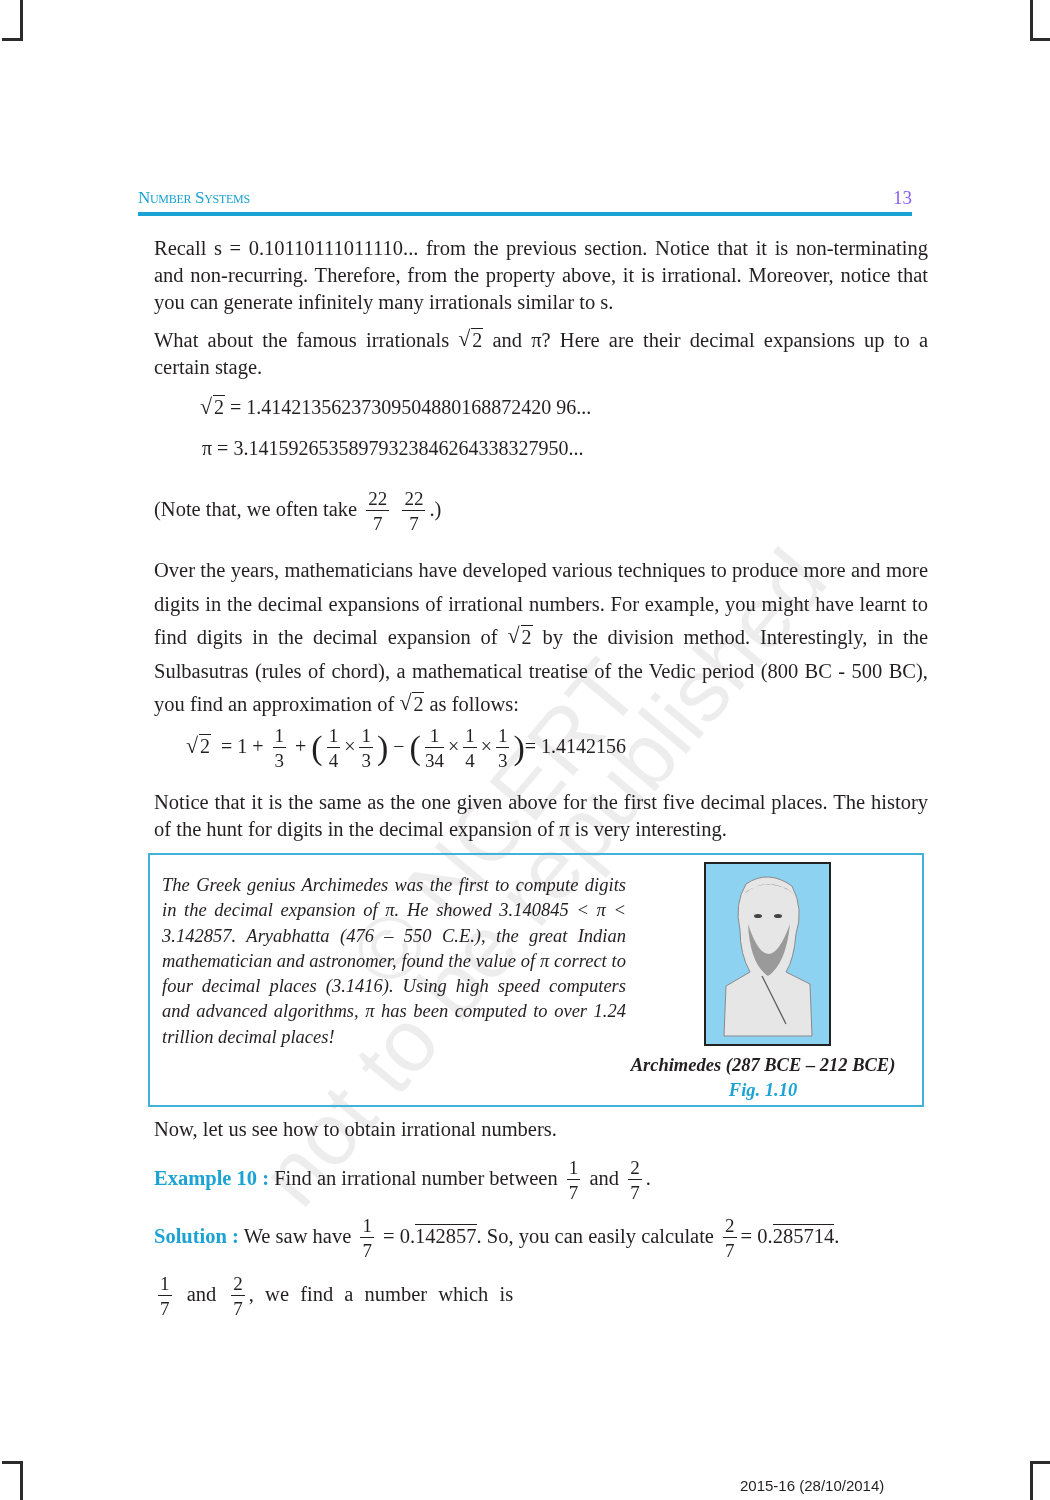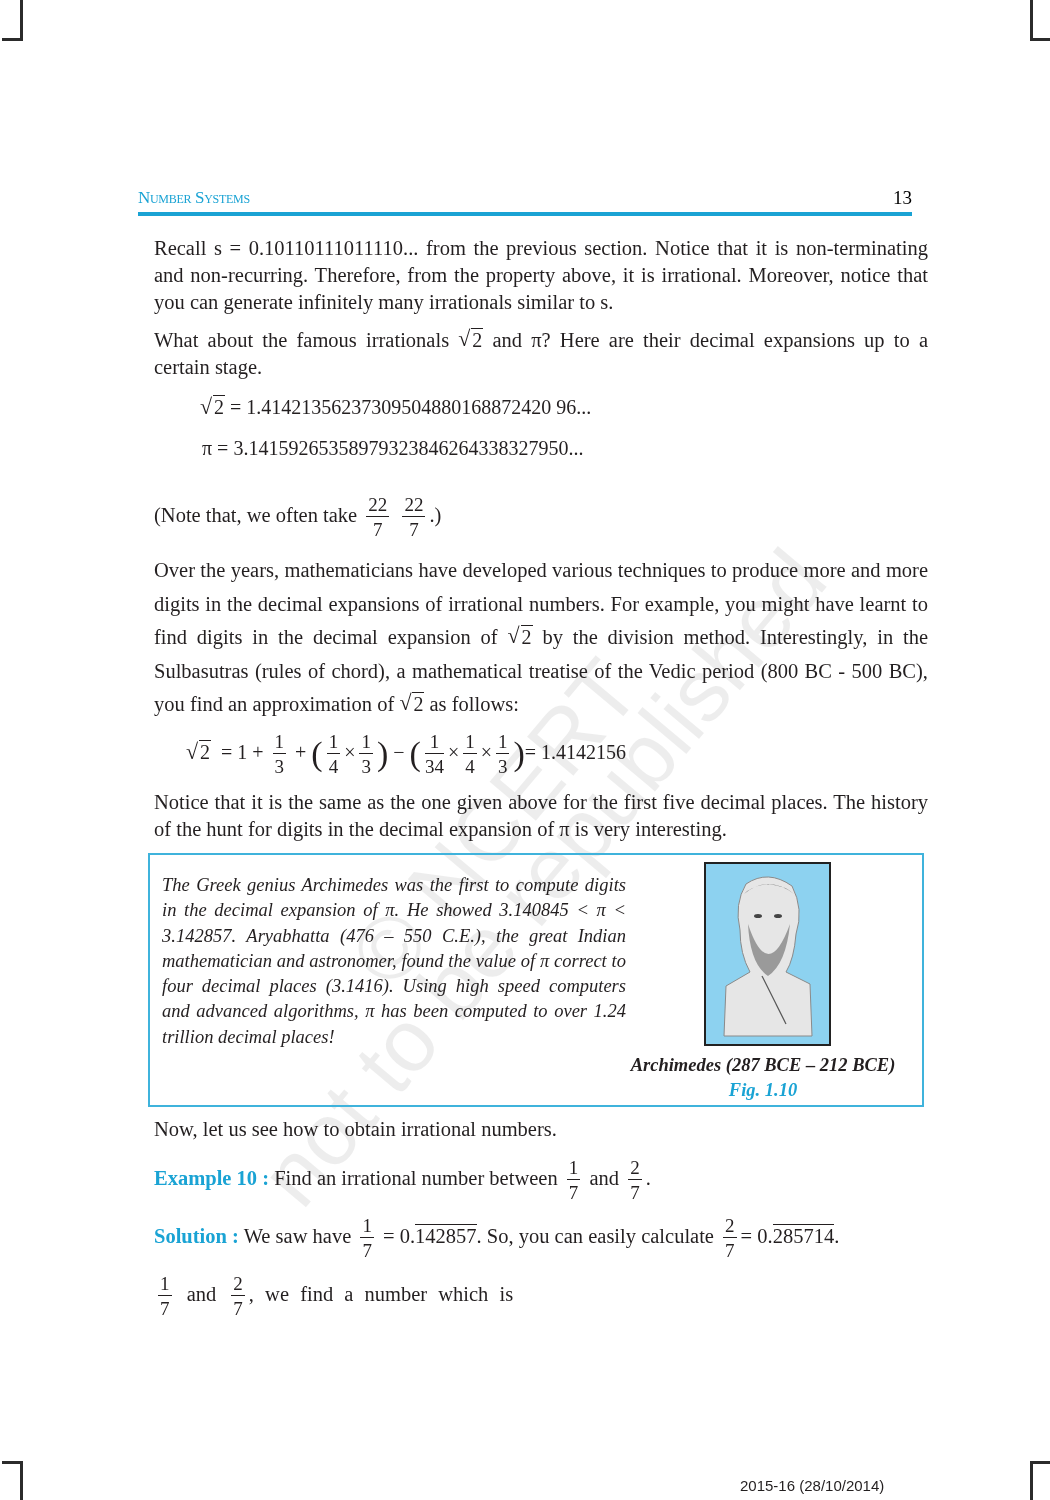--- a/index.html
+++ b/index.html
@@ -1,24 +1,24 @@
 <!DOCTYPE html>
 <html><head>
   <meta charset="utf-8">
   <style>
     html, body { margin: 0; padding: 0; background: #ffffff; }
     body { width: 1050px; height: 1500px; position: relative; overflow: hidden;
       font-family: "Liberation Serif", "DejaVu Serif", serif; color: #231f20; }
     .crop { position: absolute; background: #2b2b2b; }
     .header { position: absolute; left: 138px; top: 186px; width: 774px; height: 30px; }
     .header .title { position: absolute; left: 0; top: 2px; font-size: 17px; color: #1aa3d4; font-variant: small-caps; letter-spacing: -0.3px; }
-    .header .pnum { position: absolute; right: 0; top: 1px; font-size: 19px; color: #000000; }
+    .header .pnum { position: absolute; right: 0; top: 1px; font-size: 19px; color: #8b5cf6; }
     .header .rule { position: absolute; left: 0; right: 0; top: 26px; height: 4px; background: #1aa3d4; }
     .para { position: absolute; left: 154px; width: 774px; font-size: 20.5px; line-height: 27px; text-align: justify; }
-    .frac { display: inline-block; vertical-align: middle; text-align: center; line-height: 1; margin: 8px 4px; font-size: 19px; }
+    .frac { display: inline-block; vertical-align: middle; text-align: center; line-height: 1; margin: 2px 4px; font-size: 19px; }
     .frac .num { display: block; padding: 0 2px 2px; border-bottom: 1.5px solid #231f20; }
     .frac .den { display: block; padding-top: 3px; }
     .sqrt { display: inline-block; position: relative; padding-left: 13px; font-size: 20px; }
     .sqrt::before { content: "√"; position: absolute; left: 0; top: -2px; font-size: 22px; }
     .sqrt .rad { border-top: 1.5px solid #231f20; padding: 0 1px; }
     .eq { position: absolute; font-size: 20px; }
     .blue { color: #1aa3d4; font-weight: bold; }
     .overline { border-top: 1.5px solid #231f20; }
     .box { position: absolute; left: 148px; top: 853px; width: 772px; height: 250px; border: 2px solid #3fb3dc; font-style: italic; }
     .box .btext { position: absolute; left: 12px; top: 18px; width: 464px; font-size: 18.5px; line-height: 25.3px; text-align: justify; }

